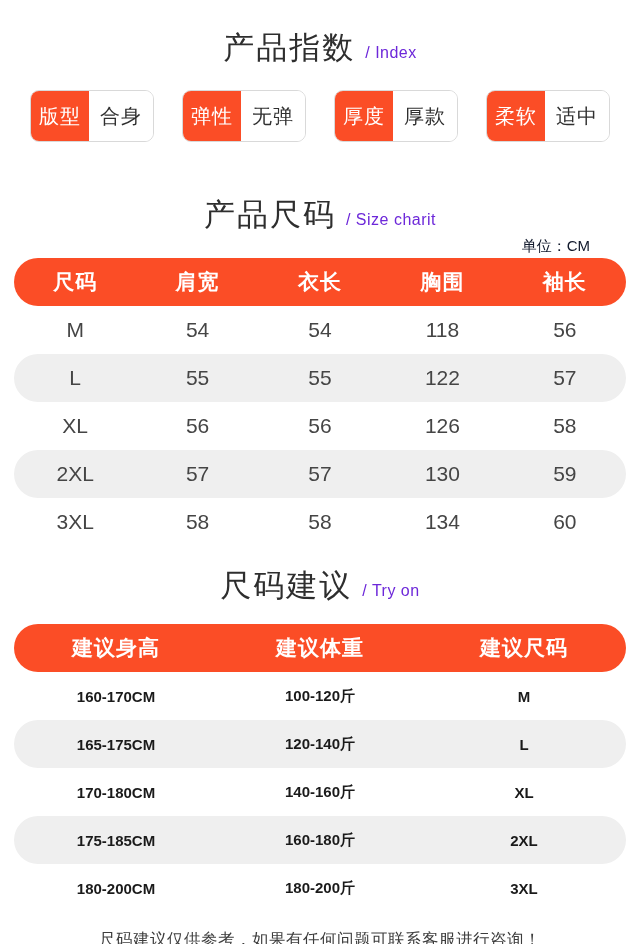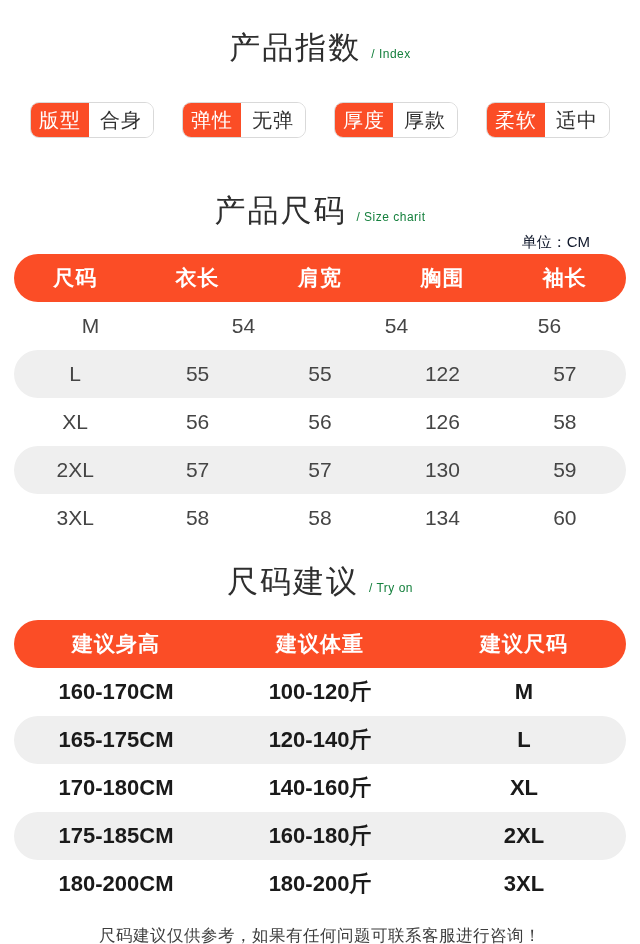--- a/index.html
+++ b/index.html
@@ -12,35 +12,35 @@
     position:relative;
   }
   
   .section-title{
     display:flex;justify-content:center;align-items:baseline;gap:10px;
   }
   .section-title .cn{
     font-size:31px;color:#2e2e2e;letter-spacing:2px;font-weight:500;
   }
   .section-title .en{
-    font-size:12px;color:#15803d;letter-spacing:0.5px;
+    font-size:16px;color:#6d28d9;letter-spacing:0.5px;
   }
   .title-1{padding-top:27px;}
   .title-2{margin-top:52px;}
   .title-3{margin-top:19px;}
 
   
   .badges{
     display:flex;justify-content:space-between;
     padding:0 30px;margin-top:21px;
   }
   .badge{
-    display:flex;align-items:stretch;height:36px;
+    display:flex;align-items:stretch;height:52px;
     border:1px solid #d9d9d9;border-radius:9px;overflow:hidden;
-    background:#ffffff;box-sizing:border-box;margin-top:12px;
+    background:#ffffff;box-sizing:border-box;
   }
   .badge-label{
     background:#fb4d26;color:#ffffff;
     display:flex;align-items:center;padding:0 8px;
     font-size:20px;font-weight:500;letter-spacing:1px;
     border-radius:0 0 0 0;
   }
   .badge-value{
     display:flex;align-items:center;padding:0 11px;
     font-size:20px;color:#2f2f2f;letter-spacing:1px;background:#ffffff;
@@ -59,21 +59,21 @@
     display:flex;align-items:center;
     color:#ffffff;font-weight:bold;font-size:21px;letter-spacing:1px;
   }
   .tbl-head .cell{flex:1;text-align:center;}
   .tbl-row{
     height:48px;display:flex;align-items:center;
     font-size:21px;color:#454545;
   }
   .tbl-row .cell{flex:1;text-align:center;}
   .tbl-row.alt{background:#efefef;border-radius:24px;}
-  .tbl-2 .tbl-row{font-weight:bold;color:#1a1a1a;font-size:22px;}
+  .tbl-2 .tbl-row{font-weight:bold;color:#1a1a1a;font-size:15px;}
   .size-head{margin-top:2px;}
   .tryon-head{margin-top:17px;}
 
   
   .footer{
     margin-top:16px;text-align:center;
     font-size:16.5px;color:#3d3d3d;line-height:23px;letter-spacing:0.5px;
   }
 </style>
 </head>
@@ -108,29 +108,30 @@
   <div class="section-title title-2">
     <span class="cn">产品尺码</span>
     <span class="en">/ Size charit</span>
   </div>
 
   <div class="unit-row">单位：CM</div>
 
   <div class="tbl tbl-1">
     <div class="tbl-head size-head">
       <span class="cell">尺码</span>
+      <span class="cell">肩宽</span>
       <span class="cell">衣长</span>
-      <span class="cell">肩宽</span>
       <span class="cell">胸围</span>
       <span class="cell">袖长</span>
     </div>
     <div class="tbl-row">
       <span class="cell">M</span>
       <span class="cell">54</span>
       <span class="cell">54</span>
+      <span class="cell">118</span>
       <span class="cell">56</span>
     </div>
     <div class="tbl-row alt">
       <span class="cell">L</span>
       <span class="cell">55</span>
       <span class="cell">55</span>
       <span class="cell">122</span>
       <span class="cell">57</span>
     </div>
     <div class="tbl-row">

